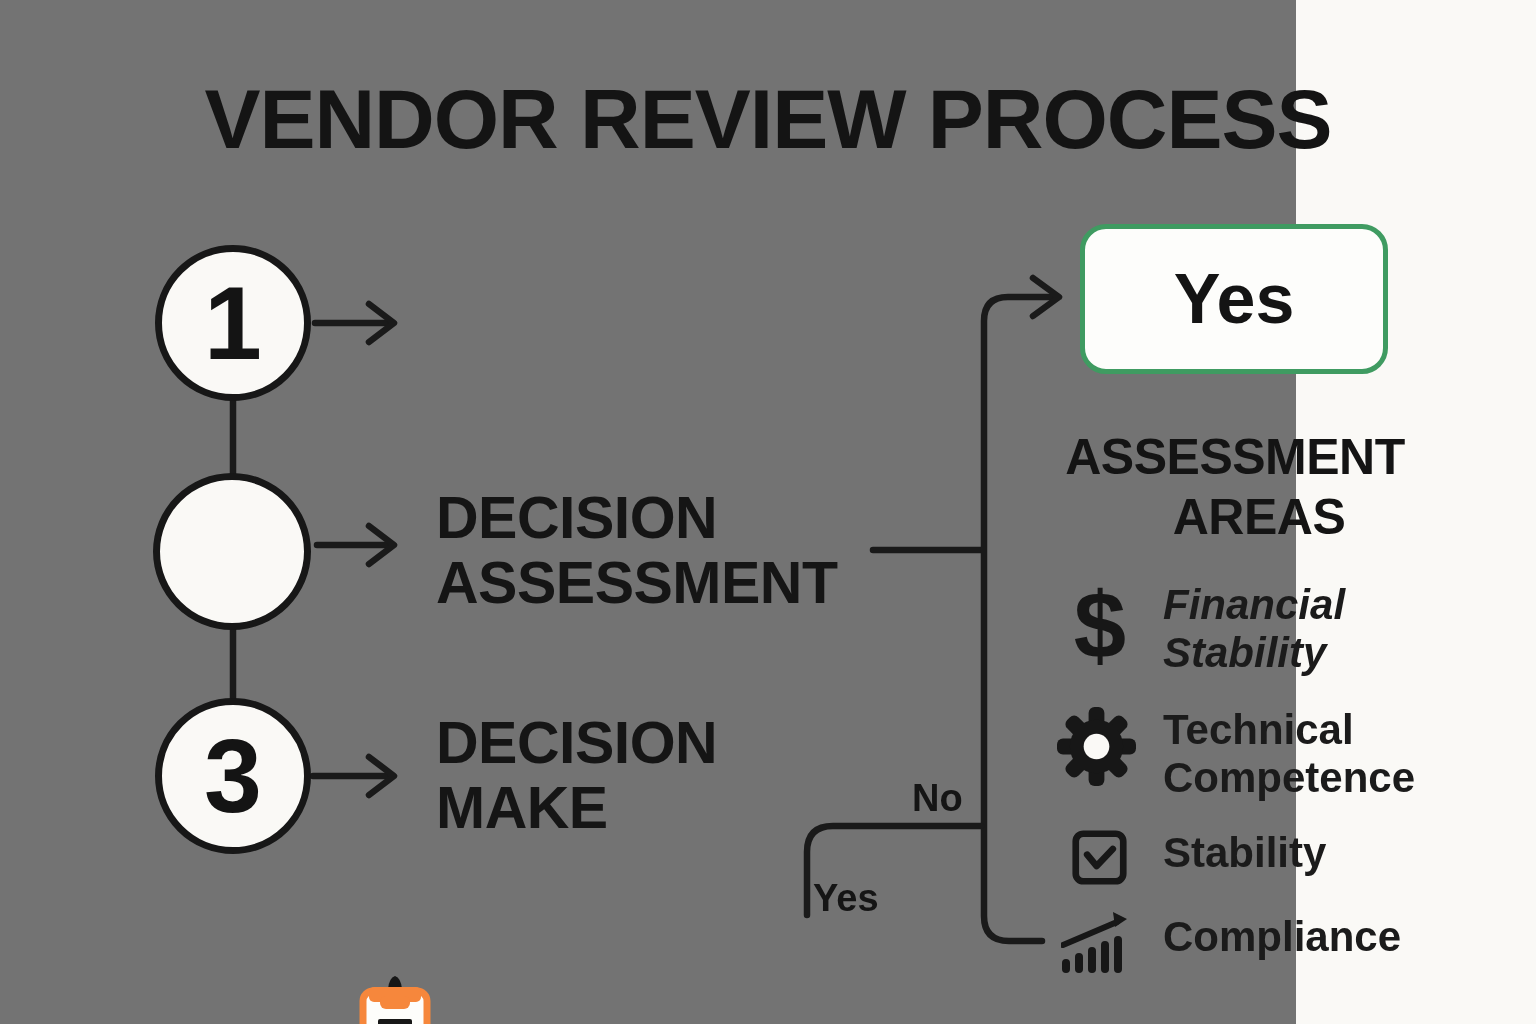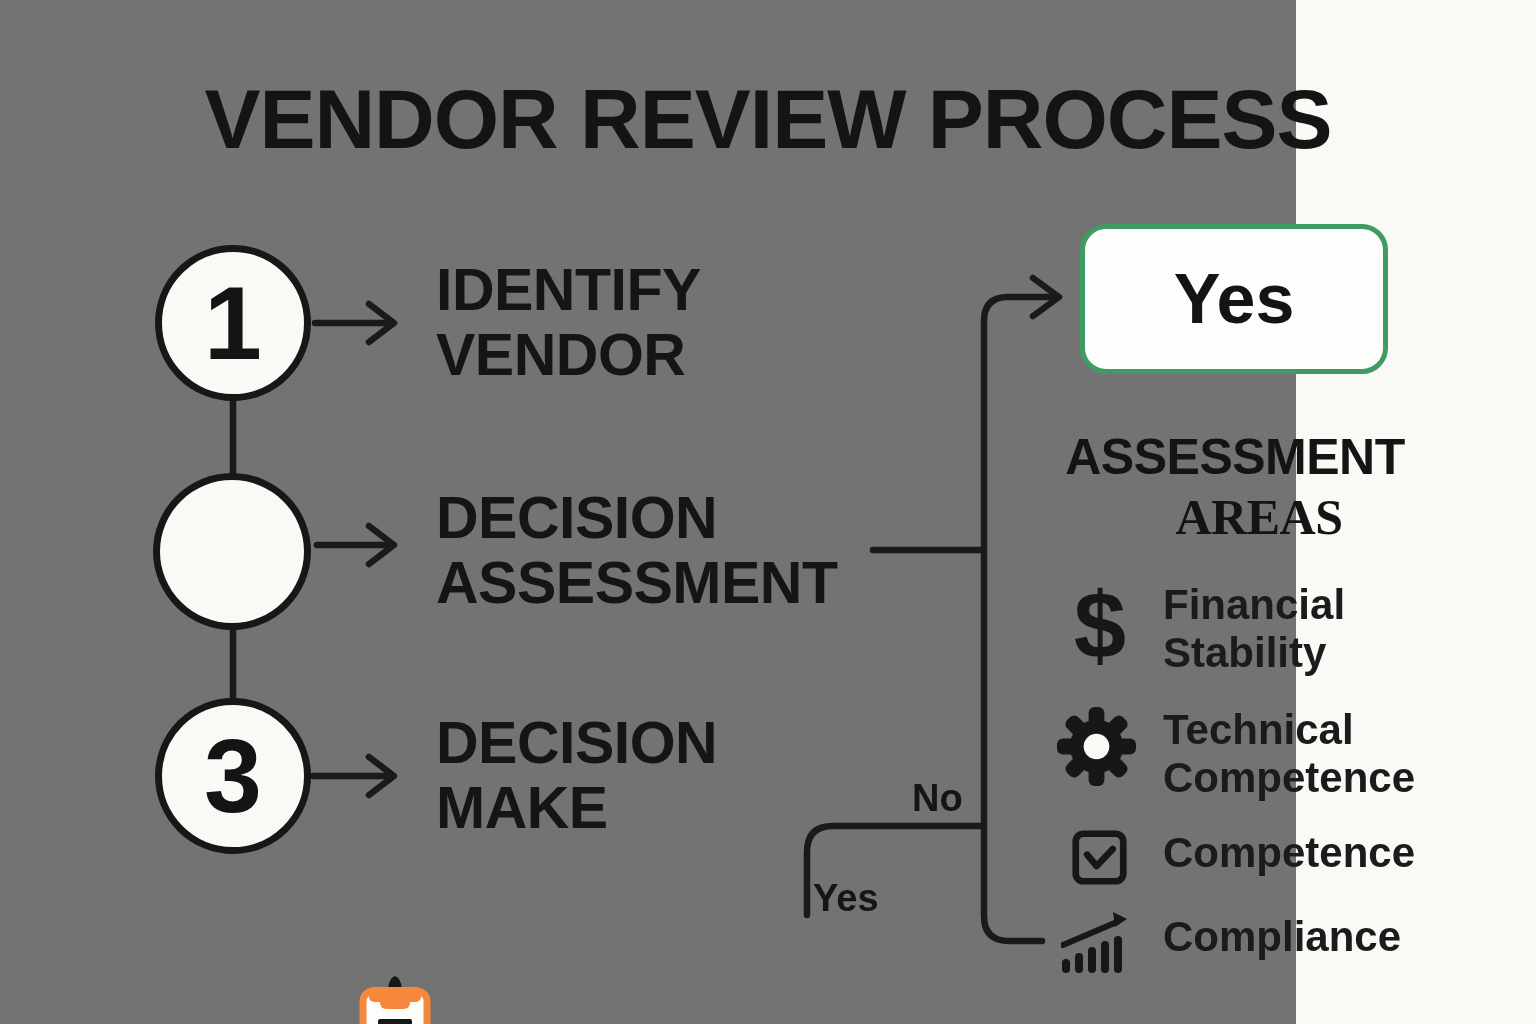--- a/index.html
+++ b/index.html
@@ -46,27 +46,27 @@
   .yes-box span{font-size:70px;font-weight:700;color:#141414;}
 
   .branch-label{position:absolute;font-size:38px;font-weight:700;color:#151515;line-height:48px;}
   .no-label{left:912px;top:774px;}
   .yes-label{left:813px;top:874px;}
 
   .aa-heading{
     position:absolute;left:1035px;top:427px;width:400px;text-align:center;
     font-size:50px;line-height:60px;font-weight:700;color:#141414;letter-spacing:-0.5px;
   }
-  .aa-heading .line2{position:relative;left:24px;font-family:Liberation Serif, serif;}
+  .aa-heading .line2{position:relative;left:24px;}
 
   .aa-text{
     position:absolute;left:1163px;width:300px;
     font-size:42px;line-height:48px;font-weight:700;color:#1b1b1b;
   }
-  .t1{top:581px;} .t2{top:706px;} .t3{top:829px;} .t4{top:913px;}
+  .t1{top:581px;font-style:italic;} .t2{top:706px;} .t3{top:829px;} .t4{top:913px;}
 
   .icon-box{position:absolute;display:flex;align-items:center;justify-content:center;}
   .dollar{left:1072px;top:578px;width:56px;height:96px;font-size:94px;font-weight:700;color:#171717;line-height:96px;}
   .gear-pos{left:1057px;top:707px;width:79px;height:79px;}
   .check-pos{left:1071px;top:829px;width:57px;height:57px;}
   .chart-pos{left:1061px;top:911px;width:70px;height:62px;}
   .clip-pos{left:198px;top:494px;width:74px;height:110px;}
 </style>
 </head>
 <body>
@@ -93,24 +93,20 @@
       <polyline points="1033,278 1059,297 1033,316"></polyline>
 
       <path d="M981 826 H833 Q807 826 807 852 V915"></path>
     </g>
   </svg>
 
   <h1 class="title">VENDOR REVIEW PROCESS</h1>
 
   <div class="circle c1">
     <span class="step-num">1</span>
-  </div>
-  <div class="step-label sl1">
-    <div>IDENTIFY</div>
-    <div>VENDOR</div>
   </div>
 
   <div class="circle c2">
     <span class="icon-box clip-pos">
       <svg viewBox="0 0 74 110" width="74" height="110">
         <path d="M37 2 Q43 4 44 15 L30 15 Q31 4 37 2 Z" fill="#171717"></path>
         <rect x="5" y="17" width="64" height="88" rx="10" fill="#fdfdfb" stroke="#f6873c" stroke-width="7"></rect>
         <rect x="11" y="13" width="52" height="15" rx="5" fill="#f6873c"></rect>
         <rect x="22" y="22" width="30" height="13" rx="6" fill="#f6873c"></rect>
         <rect x="20" y="45" width="34" height="8" rx="2" fill="#171717"></rect>
@@ -169,21 +165,21 @@
     <div class="aa-text t2">Technical Competence</div>
   </div>
 
   <div>
     <span class="icon-box check-pos">
       <svg viewBox="0 0 60 60" width="57" height="57">
         <rect x="5" y="5" width="50" height="50" rx="8" fill="none" stroke="#171717" stroke-width="7"></rect>
         <polyline points="17,27 27,39 44,21" fill="none" stroke="#171717" stroke-width="7" stroke-linecap="round" stroke-linejoin="round"></polyline>
       </svg>
     </span>
-    <div class="aa-text t3">Competence</div>
+    <div class="aa-text t3">Stability</div>
   </div>
 
   <div>
     <span class="icon-box chart-pos">
       <svg viewBox="0 0 70 62" width="70" height="62">
         <g fill="#171717">
           <rect x="1" y="48" width="8" height="14" rx="4"></rect>
           <rect x="14" y="42" width="8" height="20" rx="4"></rect>
           <rect x="27" y="36" width="8" height="26" rx="4"></rect>
           <rect x="40" y="30" width="8" height="32" rx="4"></rect>

